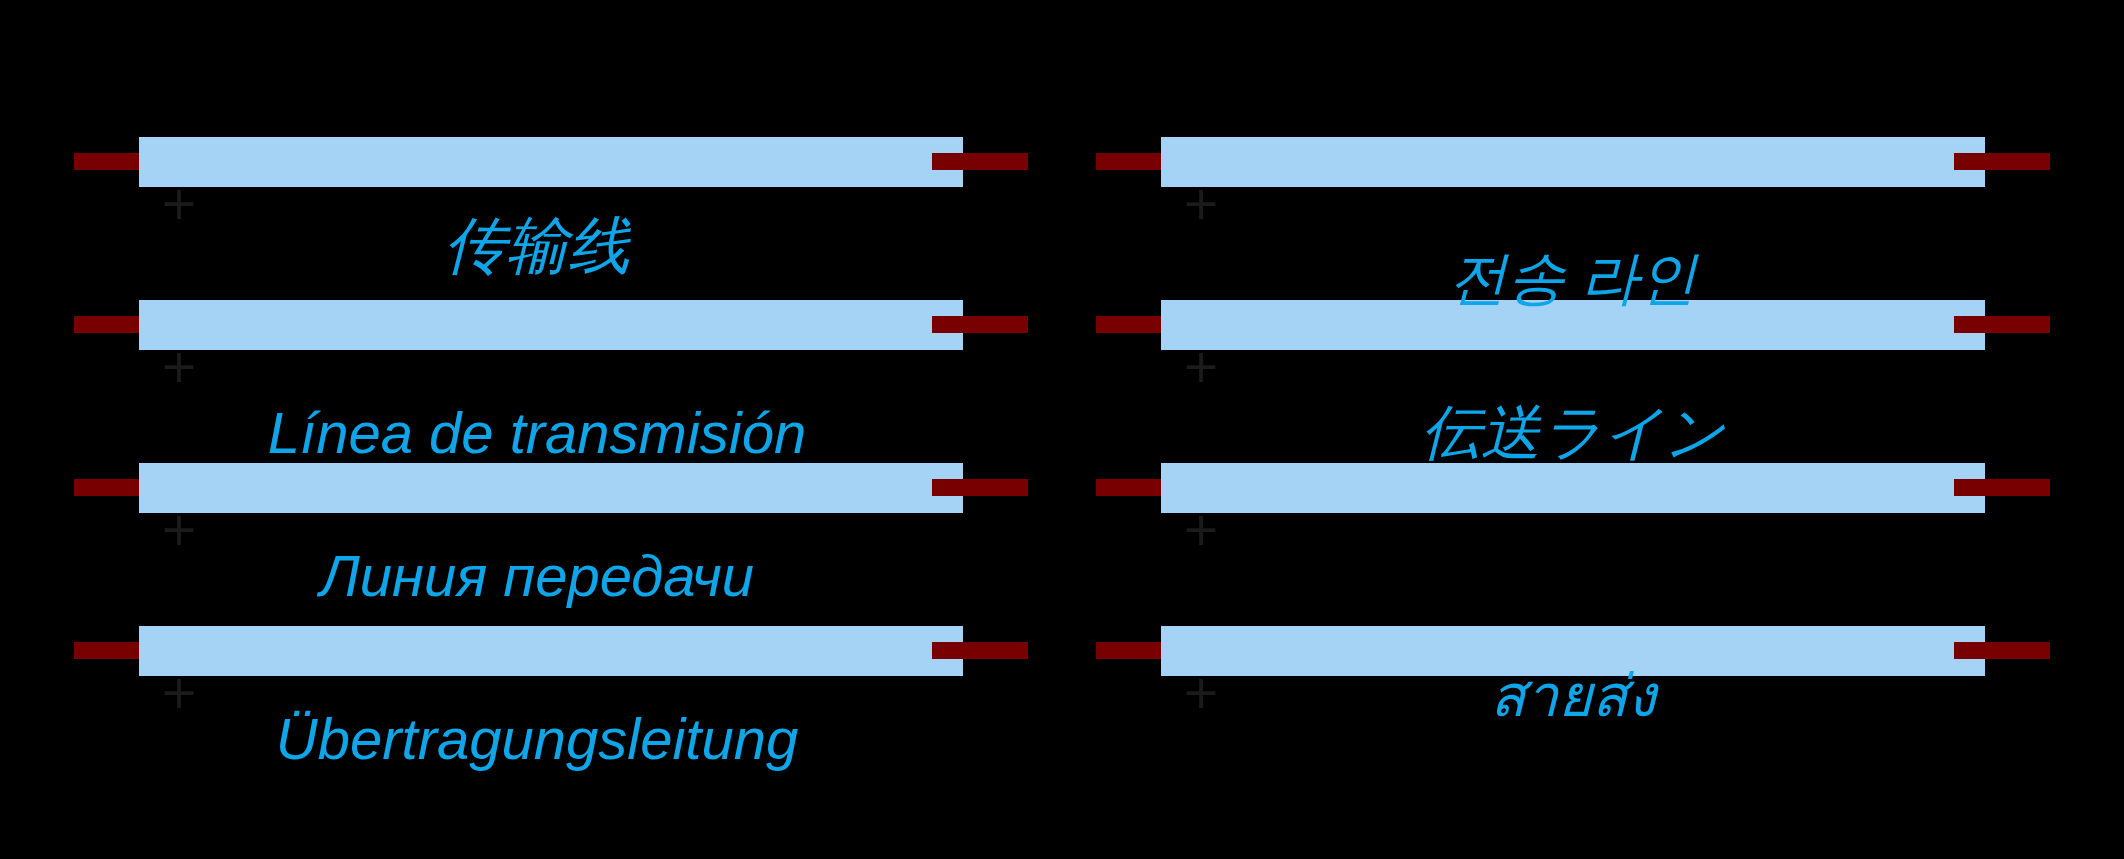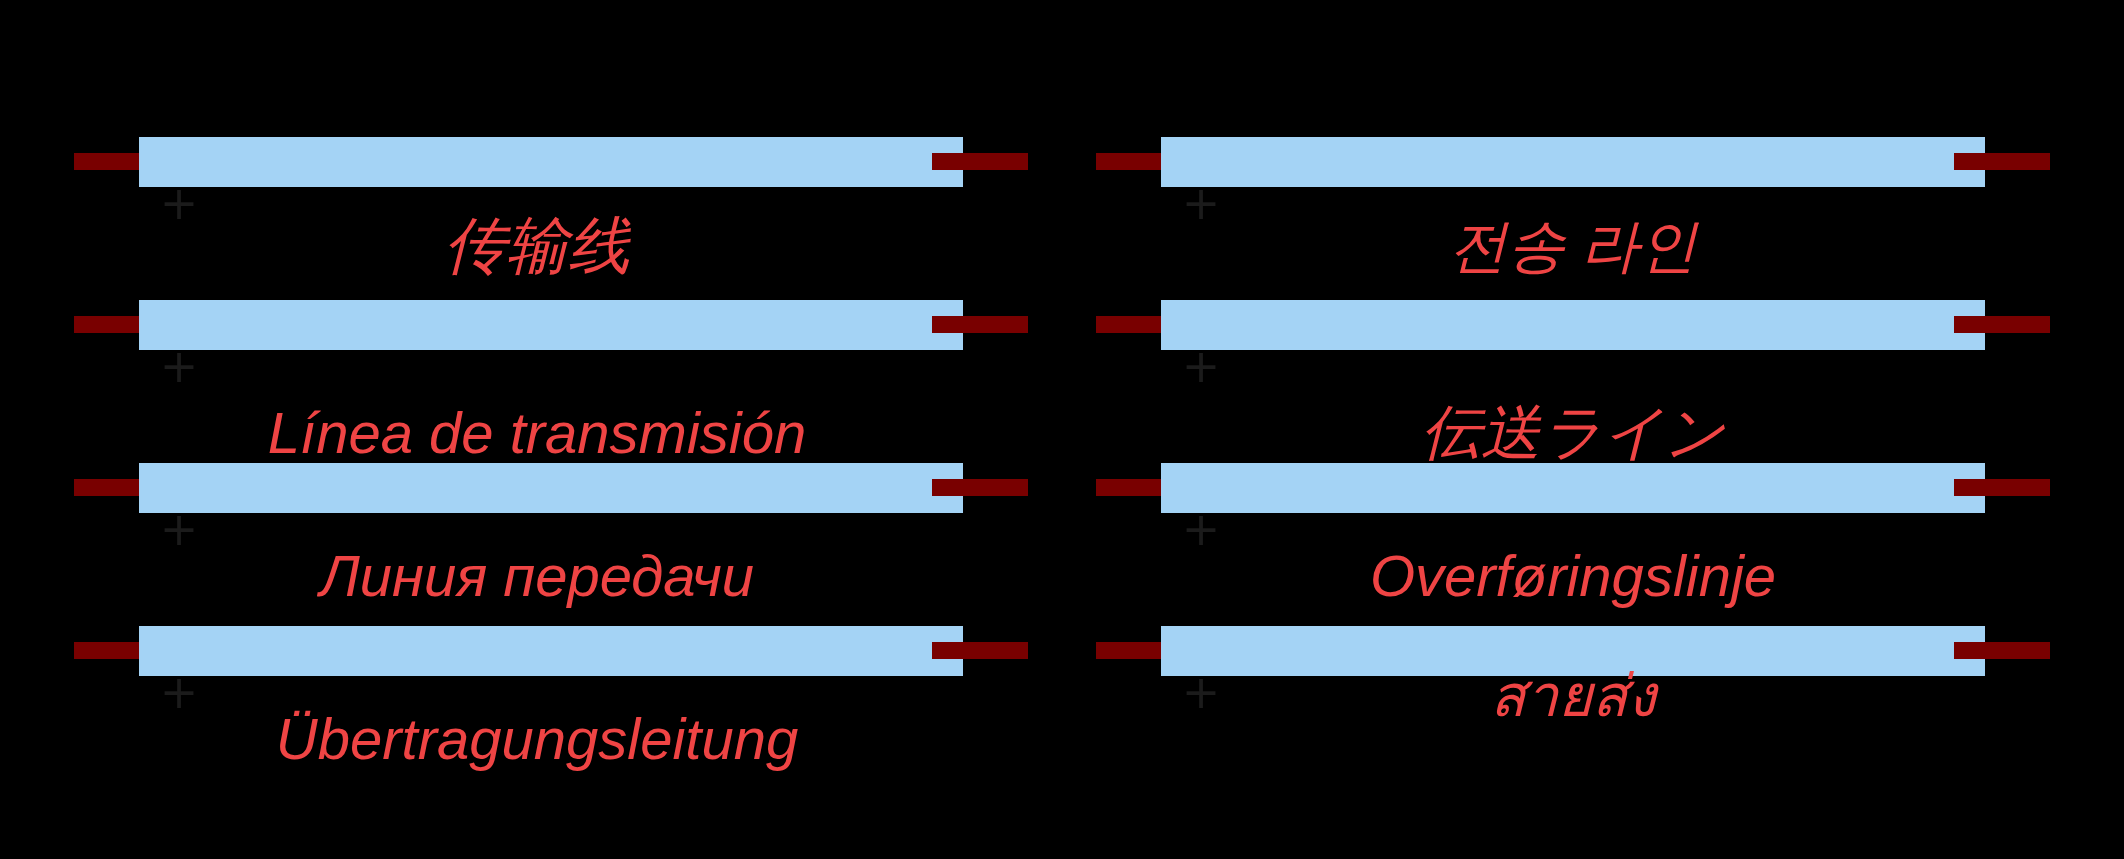--- a/index.html
+++ b/index.html
@@ -60,36 +60,36 @@
     font-family: "DejaVu Sans", sans-serif;
   }
 
   
   .lbl {
     position: absolute;
     width: 824px;
     height: 72px;
     line-height: 72px;
     text-align: center;
-    color: #ef4444;
+    color: #0ea5e9;
     font-style: italic;
     font-size: 58px;
     white-space: nowrap;
   }
   .lblL { left: 125px; }
   .lblR { left: 1161px; }
   .lr1 { top: 210px; }
   .lr2 { top: 397px; }
   .lr3 { top: 540px; }
   .lr4 { top: 703px; }
   .lr4-thai { top: 666px; height: 60px; line-height: 60px; }
 
   .lang-zh { font-family: "DejaVu Serif", serif; font-size: 62px; }
   .lang-ja { font-size: 60px; text-align: center; }
-  .lang-ko { font-size: 58px; }
+  .lang-ko { font-size: 58px; margin-top: 32px; }
   .lang-th { font-size: 58px; }
 </style>
 </head>
 <body>
 
 <div id="canvas">
 
   <div class="sym colL row1">
     <div class="stub left"></div>
     <div class="bar"></div>
@@ -140,16 +140,15 @@
     <div class="plus">+</div>
   </div>
 
   <div class="lbl lblL lr1 lang-zh">传输线</div>
   <div class="lbl lblL lr2">Línea de transmisión</div>
   <div class="lbl lblL lr3">Линия передачи</div>
   <div class="lbl lblL lr4">Übertragungsleitung</div>
 
   <div class="lbl lblR lr1 lang-ko">전송 라인</div>
   <div class="lbl lblR lr2 lang-ja">伝送ライン</div>
-  <div class="lbl lblR lr3">Overføringslinje</div>
   <div class="lbl lblR lr4-thai lang-th">สายส่ง</div>
 
 </div>
 
 </body></html>

